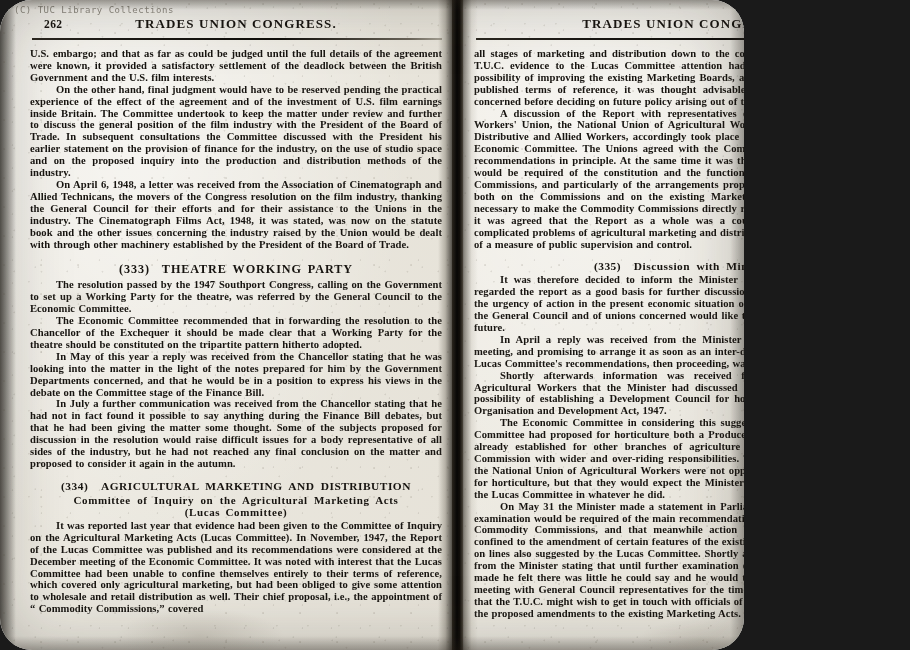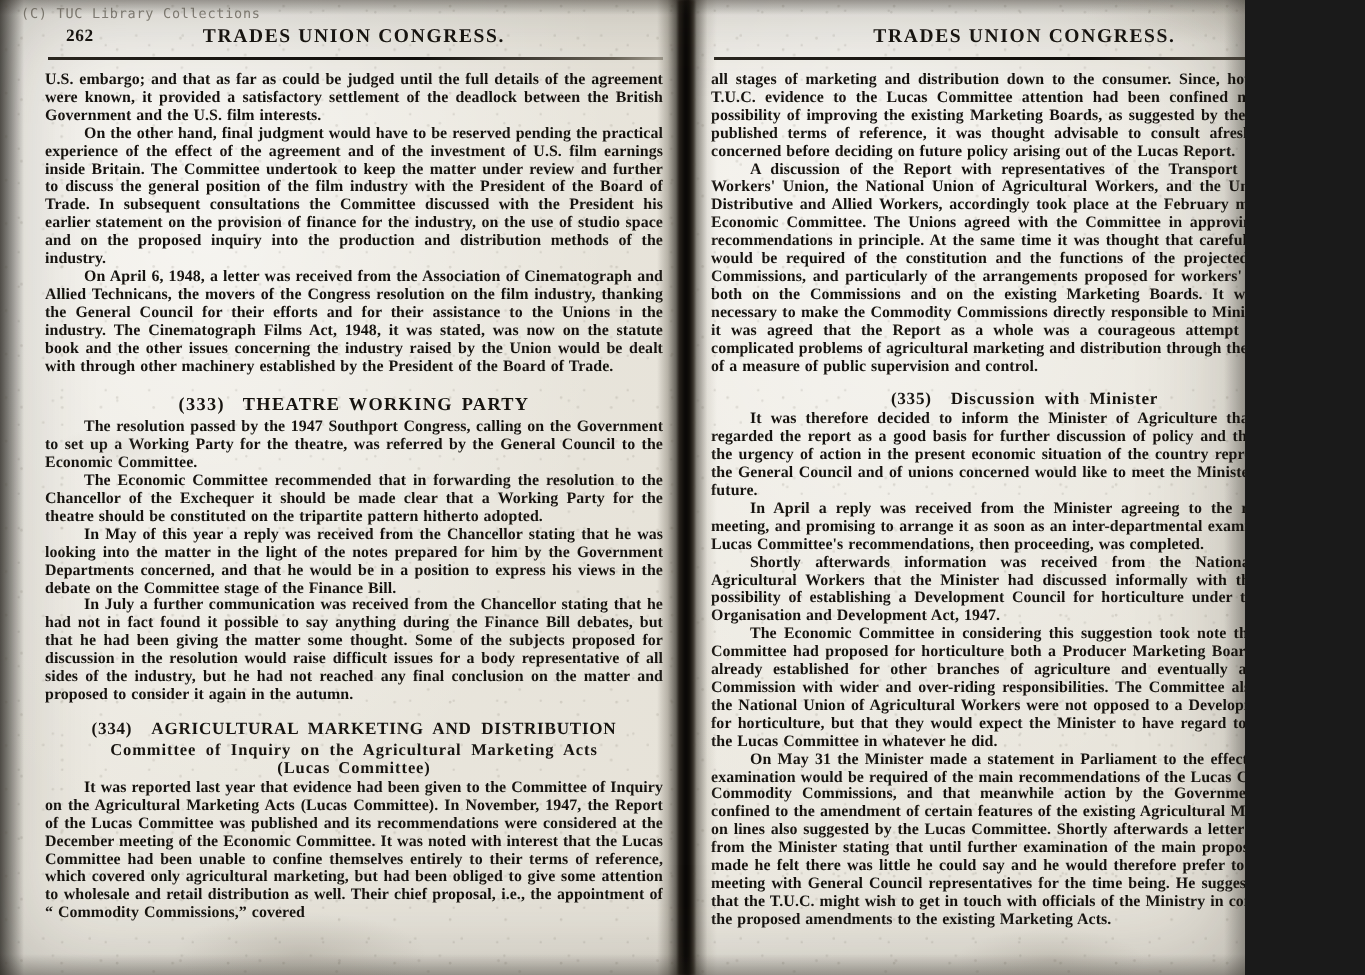--- a/index.html
+++ b/index.html
@@ -2,25 +2,26 @@
 <html><head>
 <meta charset="utf-8">
 <style>
   html, body {
     margin: 0;
     padding: 0;
     background: #1a1a1a;
   }
   #scan {
     position: relative;
-    width: 830px;
+    width: 744px;
     height: 650px;
     overflow: hidden;
     background: #e5e5e5;
     font-family: "Liberation Serif", serif;
+    border-radius: 32px;
   }
 
   
   .leaf {
     position: absolute;
     top: 0;
     height: 650px;
     background:
       radial-gradient(ellipse at 30% 20%, rgba(255,255,255,0.55) 0%, rgba(255,255,255,0) 60%),
       linear-gradient(100deg, #efece4 0%, #eae7de 40%, #e6e2d8 100%);

